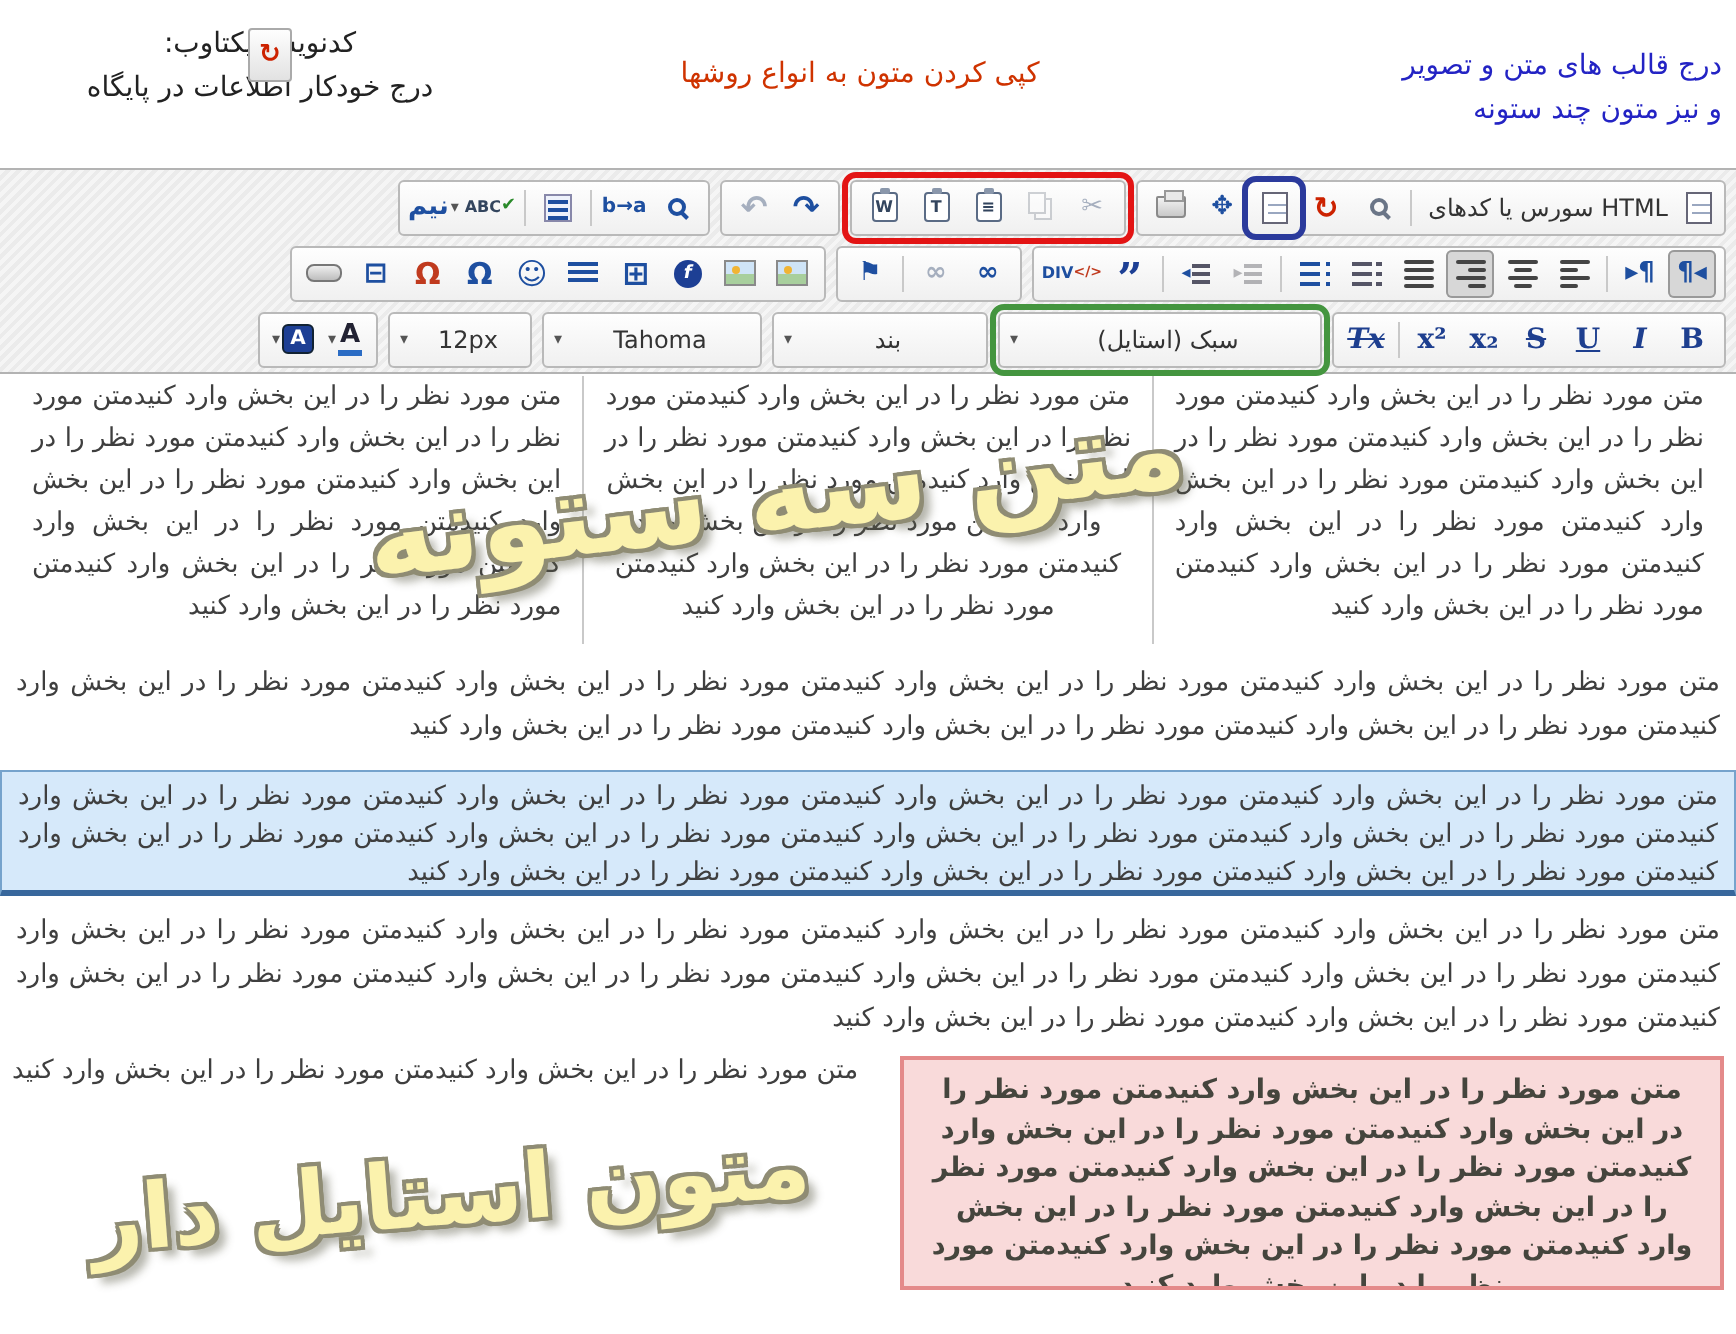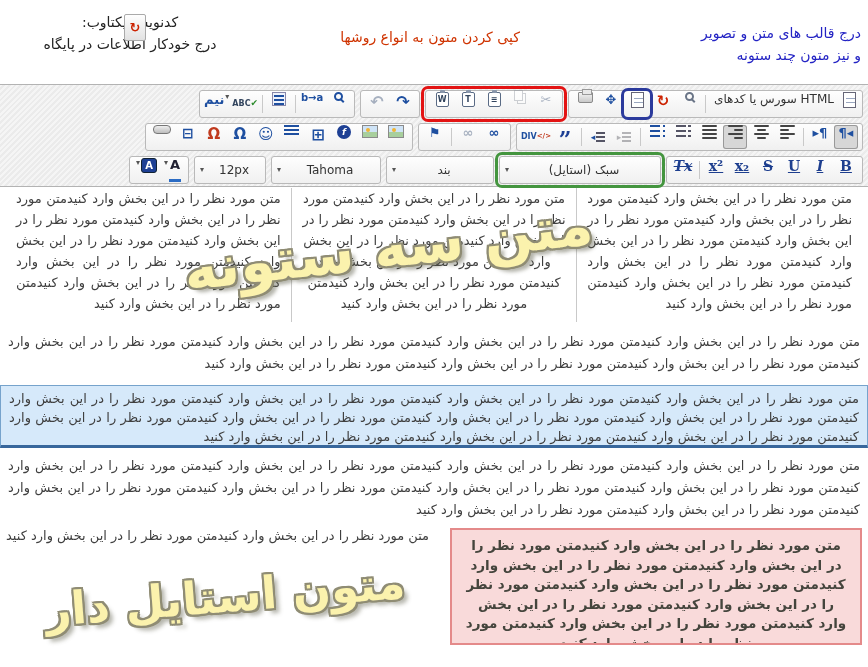--- a/index.html
+++ b/index.html
@@ -19,21 +19,21 @@
 
   
   .toolbar { position:absolute; left:0; top:84px; width:868px; height:103px;
              border-top:1px solid #b3b3b3; border-bottom:1px solid #b3b3b3;
              background:repeating-linear-gradient(135deg,#f5f5f5 0 2px,#ebebeb 2px 4px);
              padding:2px 5px 2px 0; }
   .trow { display:flex; justify-content:flex-end; align-items:center; height:33px; gap:5px; }
   .grp  { display:inline-flex; align-items:center; gap:2px; height:28px; padding:1px 4px;
           background:linear-gradient(#fefefe,#f0f0f0);
           border:1px solid #b9b9b9; border-radius:3px; }
-  .btn  { min-width:24px; height:24px; display:inline-flex; 
+  .btn  { min-width:24px; height:24px; display:inline-flex; align-items:center;
           justify-content:center; border-radius:3px; cursor:pointer; position:relative;
           color:#1e4fa0; font-size:13px; }
   .btn.on  { background:#d7d7d7; box-shadow:inset 0 0 0 1px #999; }
   .btn.dis { opacity:.42; filter:grayscale(55%); }
   .sep  { width:1px; height:18px; background:#c9c9c9; margin:0 2px; }
   .arr  { font-size:8px; color:#555; margin:0 1px; }
   .fa-blue { color:#1e4fa0; font-weight:bold; }
   .ann-red   { outline:3px solid #e31414; outline-offset:1px; }
   .ann-blue  { outline:3px solid #2b3a9c; outline-offset:1px; }
   .ann-green { outline:3px solid #44953f; outline-offset:1px; }
@@ -88,21 +88,21 @@
   .b-left { align-items:flex-start; } .b-left i:nth-child(even){ width:60%; } .b-left i:nth-child(odd){ width:100%; }
   .ind { display:flex; align-items:center; gap:1px; }
   .bars-sm { display:flex; flex-direction:column; gap:2px; width:9px; }
   .bars-sm i { height:2px; background:#556; }
   .quote-ic { font-family:"DejaVu Serif",serif; font-size:22px; font-weight:bold;
               color:#1d3f94; line-height:.6; margin-top:8px; }
   .pilc { font-weight:bold; font-size:13px; color:#1e4fa0; }
 
   .dd { justify-content:flex-start; cursor:pointer; }
   .dd .lbl { flex:1; text-align:center; font-size:12px; color:#333; padding:0 8px; }
-  .fmt { font-family:"DejaVu Serif",serif; font-weight:bold; font-size:14px; color:#1e3f8f;text-decoration:underline; }
+  .fmt { font-family:"DejaVu Serif",serif; font-weight:bold; font-size:14px; color:#1e3f8f; }
   .st { text-decoration:line-through; } .un { text-decoration:underline; } .it { font-style:italic; }
   .bg-a { width:16px; height:15px; background:#1d3f94; border:1px solid #123;
           border-radius:3px; color:#fff; font-size:10px; font-weight:bold;
           display:flex; align-items:center; justify-content:center; }
   .fg-a { font-size:13px; font-weight:bold; color:#223; border-bottom:3px solid #2b6cc4;
           line-height:1.1; padding:0 1px; }
 
   
   .canvas { position:absolute; left:0; top:188px; width:868px; height:479px;
             background:#fff; direction:rtl; font-size:13px; color:#3f3f3f; overflow:hidden; }

